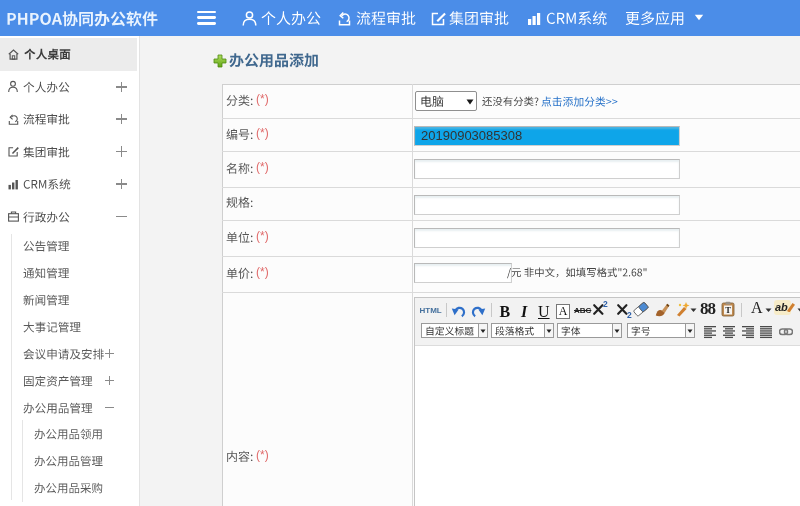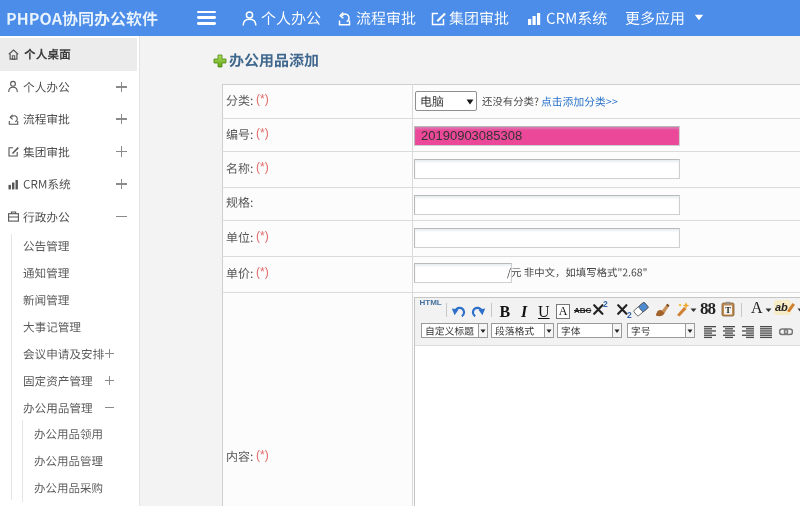--- a/index.html
+++ b/index.html
@@ -198,33 +198,33 @@
     </svg>
 <svg class="abs" style="left:465.5px;top:98.5px" width="8" height="6" viewBox="0 0 8 6">
       <path d="M0.5 0.5 L4 5.5 L7.5 0.5 Z" fill="#1a1a1a"></path>
     </svg>
 <svg style="position:absolute;left:481.5px;top:94.9px" width="57.9" height="14" viewBox="0 -10.30 57.9 14">
       <path d="M7 -5.1C7.8 -4.3 8.8 -3.3 9.3 -2.7L9.9 -3.2C9.4 -3.8 8.4 -4.8 7.6 -5.5ZM0.9 -8.2C1.4 -7.6 2.1 -6.9 2.5 -6.4L3.1 -6.9C2.7 -7.3 2 -8.1 1.5 -8.6ZM3.4 -8V-7.2H6.5C5.7 -5.6 4.4 -4.2 2.9 -3.3C3.1 -3.1 3.4 -2.8 3.5 -2.6C4.4 -3.2 5.3 -4 6 -5V-0.7H6.8V-6.1C7 -6.5 7.2 -6.9 7.4 -7.2H9.7V-8ZM2.6 -5.2H0.4V-4.4H1.8V-1.2C1.3 -1 0.8 -0.5 0.2 0.1L0.8 0.9C1.3 0.1 1.8 -0.5 2.2 -0.5C2.4 -0.5 2.7 -0.2 3.2 0.1C3.9 0.6 4.8 0.7 6.2 0.7C7.2 0.7 9.1 0.7 9.9 0.6C9.9 0.4 10 -0.1 10.1 -0.3C9.1 -0.2 7.5 -0.1 6.2 -0.1C5 -0.1 4.1 -0.1 3.4 -0.6C3 -0.8 2.8 -1 2.6 -1.1Z M11.3 -8C11.9 -7.7 12.7 -7.2 13.2 -6.8L13.6 -7.5C13.2 -7.8 12.3 -8.3 11.7 -8.6ZM10.8 -5.2C11.4 -4.9 12.3 -4.4 12.7 -4.1L13.1 -4.7C12.7 -5 11.8 -5.5 11.2 -5.8ZM11.1 0.2 11.7 0.7C12.3 -0.3 13 -1.6 13.5 -2.7L12.9 -3.2C12.4 -2 11.6 -0.6 11.1 0.2ZM15 -8.4V-7.2C15 -6.4 14.8 -5.5 13.4 -4.9C13.6 -4.8 13.8 -4.5 13.9 -4.3C15.5 -5 15.8 -6.2 15.8 -7.2V-7.6H17.8V-6.1C17.8 -5.2 18 -4.9 18.8 -4.9C18.9 -4.9 19.6 -4.9 19.7 -4.9C20 -4.9 20.2 -4.9 20.3 -5C20.3 -5.2 20.3 -5.5 20.3 -5.7C20.1 -5.7 19.9 -5.7 19.7 -5.7C19.6 -5.7 19 -5.7 18.8 -5.7C18.6 -5.7 18.6 -5.8 18.6 -6.1V-8.4ZM18.5 -3.4C18.1 -2.6 17.6 -2 16.8 -1.4C16.1 -2 15.6 -2.6 15.2 -3.4ZM13.9 -4.1V-3.4H14.6L14.4 -3.3C14.8 -2.4 15.4 -1.6 16.2 -1C15.3 -0.4 14.2 -0.1 13.2 0.1C13.3 0.3 13.5 0.6 13.6 0.8C14.7 0.6 15.8 0.1 16.8 -0.5C17.7 0.1 18.7 0.6 19.9 0.8C20 0.6 20.3 0.3 20.4 0.1C19.3 -0.1 18.3 -0.5 17.5 -1C18.4 -1.7 19.2 -2.7 19.6 -4L19.1 -4.2L19 -4.1Z M24.9 -8.7C24.7 -8.3 24.6 -7.8 24.4 -7.4H21.5V-6.7H24.1C23.4 -5.3 22.5 -4 21.2 -3.2C21.4 -3 21.6 -2.7 21.7 -2.6C22.4 -3 23 -3.6 23.5 -4.2V0.8H24.2V-1.2H28.6V-0.2C28.6 0 28.5 0.1 28.4 0.1C28.2 0.1 27.5 0.1 26.8 0.1C26.9 0.3 27.1 0.6 27.1 0.8C28 0.8 28.6 0.8 28.9 0.7C29.2 0.6 29.3 0.3 29.3 -0.1V-5.4H24.3C24.5 -5.8 24.7 -6.2 24.9 -6.7H30.6V-7.4H25.2C25.4 -7.8 25.5 -8.2 25.7 -8.5ZM24.2 -3H28.6V-1.9H24.2ZM24.2 -3.7V-4.7H28.6V-3.7Z M38.2 -8.5 37.5 -8.3C38.2 -6.7 39.5 -5 40.6 -4.1C40.7 -4.3 41 -4.6 41.2 -4.7C40.1 -5.6 38.8 -7.1 38.2 -8.5ZM34.6 -8.5C34 -6.9 32.9 -5.5 31.7 -4.6C31.8 -4.5 32.2 -4.1 32.3 -4C32.6 -4.2 32.9 -4.5 33.1 -4.8V-4H35.2C34.9 -2.3 34.3 -0.6 31.9 0.2C32.1 0.4 32.3 0.7 32.4 0.9C35 -0.1 35.7 -2 36 -4H38.8C38.7 -1.4 38.5 -0.4 38.3 -0.1C38.2 -0 38 -0 37.8 -0C37.6 -0 36.9 -0 36.3 -0.1C36.4 0.1 36.5 0.5 36.5 0.7C37.2 0.7 37.8 0.7 38.2 0.7C38.5 0.7 38.8 0.6 39 0.4C39.3 -0.1 39.5 -1.2 39.6 -4.4C39.6 -4.5 39.6 -4.8 39.6 -4.8H33.2C34.1 -5.8 34.9 -7 35.4 -8.3Z M49.4 -8.5C49.1 -8.1 48.7 -7.5 48.3 -7.1L48.9 -6.8C49.3 -7.2 49.8 -7.8 50.2 -8.3ZM43.5 -8.2C43.9 -7.8 44.4 -7.2 44.6 -6.8L45.3 -7.1C45.1 -7.5 44.6 -8.1 44.1 -8.5ZM46.4 -8.7V-6.7H42.3V-6H45.8C44.9 -5.1 43.5 -4.4 42.2 -4.1C42.3 -3.9 42.5 -3.6 42.7 -3.4C44.1 -3.8 45.5 -4.7 46.4 -5.7V-3.9H47.2V-5.5C48.5 -4.8 50 -4 50.9 -3.5L51.3 -4.1C50.4 -4.6 48.9 -5.4 47.7 -6H51.3V-6.7H47.2V-8.7ZM46.4 -3.7C46.4 -3.3 46.3 -2.9 46.2 -2.6H42.3V-1.9H45.9C45.4 -0.9 44.4 -0.2 42.1 0.1C42.2 0.3 42.4 0.6 42.5 0.8C45.1 0.4 46.2 -0.5 46.8 -1.8C47.6 -0.3 49 0.5 51.1 0.8C51.2 0.6 51.4 0.3 51.6 0.1C49.7 -0.1 48.3 -0.8 47.6 -1.9H51.3V-2.6H47C47.1 -2.9 47.2 -3.3 47.2 -3.7Z M53.9 -2.3H54.7C54.5 -3.9 56.4 -4.5 56.4 -6.1C56.4 -7.2 55.6 -7.9 54.4 -7.9C53.6 -7.9 52.9 -7.5 52.4 -7L53 -6.5C53.4 -6.9 53.8 -7.1 54.3 -7.1C55.1 -7.1 55.5 -6.6 55.5 -6C55.5 -4.8 53.6 -4.1 53.9 -2.3ZM54.3 0.1C54.7 0.1 55 -0.2 55 -0.6C55 -1 54.7 -1.3 54.3 -1.3C53.9 -1.3 53.6 -1 53.6 -0.6C53.6 -0.2 53.9 0.1 54.3 0.1Z" fill="#444444"></path>
     </svg>
 <svg style="position:absolute;left:540.5px;top:94.6px" width="77.8" height="14" viewBox="0 -10.69 77.8 14">
       <path d="M2.6 -5H8.2V-3.1H2.6ZM3.7 -1.4C3.8 -0.7 3.9 0.2 3.9 0.8L4.7 0.7C4.7 0.1 4.6 -0.8 4.4 -1.4ZM5.9 -1.4C6.2 -0.7 6.5 0.2 6.7 0.7L7.5 0.5C7.3 0 7 -0.9 6.6 -1.5ZM8.1 -1.5C8.7 -0.8 9.3 0.2 9.5 0.8L10.3 0.5C10 -0.1 9.4 -1.1 8.8 -1.7ZM1.9 -1.7C1.6 -0.9 1 0 0.5 0.5L1.2 0.9C1.8 0.3 2.3 -0.6 2.7 -1.5ZM1.8 -5.8V-2.3H9V-5.8H5.7V-7.2H9.8V-7.9H5.7V-9.1H4.9V-5.8Z M12.4 -3.3V0.2H19.2V0.9H20V-3.3H19.2V-0.5H16.7V-4.1H20.9V-4.9H16.7V-6.6H20.2V-7.4H16.7V-9.1H15.8V-7.4H12.3V-6.6H15.8V-4.9H11.5V-4.1H15.8V-0.5H13.3V-3.3Z M26 -3.1C25.7 -2.3 25.3 -1.4 24.6 -0.8L25.2 -0.4C25.9 -1 26.4 -2 26.6 -2.9ZM28.5 -2.7C28.9 -2 29.2 -1.1 29.3 -0.4L29.9 -0.7C29.8 -1.3 29.5 -2.2 29.1 -2.9ZM29.9 -3C30.5 -2.2 31.1 -1.1 31.4 -0.3L32.1 -0.7C31.8 -1.4 31.1 -2.5 30.5 -3.3ZM27.4 -4.3V-0C27.4 0.1 27.3 0.1 27.2 0.1C27 0.1 26.6 0.2 26 0.1C26.1 0.4 26.2 0.6 26.2 0.9C27 0.9 27.4 0.9 27.7 0.7C28 0.6 28.1 0.4 28.1 -0V-4.3ZM22.5 -8.4C23.1 -8.1 23.9 -7.6 24.3 -7.2L24.7 -7.9C24.4 -8.2 23.6 -8.7 23 -9ZM22 -5.5C22.7 -5.2 23.4 -4.7 23.8 -4.4L24.3 -5C23.9 -5.4 23.1 -5.8 22.5 -6.1ZM22.2 0.3 23 0.7C23.4 -0.2 24 -1.5 24.4 -2.6L23.7 -3C23.3 -1.9 22.7 -0.5 22.2 0.3ZM25.1 -8.5V-7.7H27.5C27.4 -7.2 27.2 -6.7 27 -6.3H24.6V-5.5H26.6C26.1 -4.6 25.3 -3.9 24.3 -3.4C24.5 -3.2 24.7 -2.9 24.8 -2.7C26.1 -3.4 26.9 -4.4 27.5 -5.5H28.9C29.5 -4.4 30.5 -3.4 31.6 -2.9C31.7 -3.1 31.9 -3.4 32.1 -3.5C31.2 -3.9 30.3 -4.7 29.7 -5.5H31.9V-6.3H27.9C28.1 -6.7 28.2 -7.2 28.4 -7.7H31.5V-8.5Z M38.6 -7.7V0.7H39.4V-0.1H41.5V0.6H42.3V-7.7ZM39.4 -0.9V-6.9H41.5V-0.9ZM34.5 -8.9 34.5 -7H33V-6.2H34.5C34.4 -3.5 34.1 -1.1 32.7 0.3C32.9 0.4 33.2 0.7 33.3 0.9C34.8 -0.7 35.2 -3.3 35.3 -6.2H36.9C36.8 -2.1 36.7 -0.6 36.5 -0.3C36.4 -0.1 36.3 -0.1 36.1 -0.1C35.9 -0.1 35.5 -0.1 35 -0.2C35.1 0.1 35.2 0.4 35.2 0.7C35.7 0.7 36.2 0.7 36.5 0.7C36.8 0.6 37 0.5 37.2 0.2C37.5 -0.2 37.6 -1.8 37.7 -6.6C37.7 -6.7 37.7 -7 37.7 -7H35.3L35.3 -8.9Z M50.5 -8.9 49.7 -8.6C50.5 -7 51.8 -5.2 52.9 -4.2C53.1 -4.5 53.4 -4.8 53.6 -4.9C52.5 -5.8 51.1 -7.4 50.5 -8.9ZM46.7 -8.9C46.1 -7.2 45 -5.7 43.7 -4.8C43.9 -4.6 44.2 -4.3 44.4 -4.1C44.7 -4.4 44.9 -4.6 45.2 -4.9V-4.2H47.3C47.1 -2.4 46.5 -0.6 43.9 0.2C44.1 0.4 44.3 0.7 44.4 0.9C47.2 -0.1 47.9 -2.1 48.2 -4.2H51.1C51 -1.5 50.8 -0.4 50.5 -0.2C50.4 -0 50.3 -0 50.1 -0C49.8 -0 49.2 -0 48.5 -0.1C48.6 0.1 48.7 0.5 48.7 0.7C49.4 0.8 50.1 0.8 50.4 0.7C50.8 0.7 51.1 0.6 51.3 0.4C51.7 -0.1 51.8 -1.3 52 -4.6C52 -4.7 52 -5 52 -5H45.3C46.2 -6 47 -7.2 47.6 -8.6Z M62.1 -8.9C61.8 -8.4 61.3 -7.8 61 -7.3L61.6 -7.1C62 -7.5 62.5 -8.1 62.9 -8.6ZM56 -8.5C56.4 -8.1 56.9 -7.4 57.1 -7L57.8 -7.4C57.6 -7.8 57.1 -8.4 56.6 -8.8ZM59 -9.1V-7H54.8V-6.2H58.3C57.4 -5.3 56 -4.6 54.6 -4.2C54.7 -4.1 55 -3.8 55.1 -3.6C56.6 -4 58 -4.8 59 -5.9V-4.1H59.8V-5.7C61.1 -5 62.8 -4.1 63.6 -3.6L64 -4.3C63.2 -4.8 61.6 -5.6 60.3 -6.2H64.1V-7H59.8V-9.1ZM59 -3.9C58.9 -3.4 58.9 -3 58.8 -2.7H54.7V-1.9H58.5C58 -0.9 56.9 -0.2 54.5 0.1C54.6 0.3 54.9 0.6 54.9 0.9C57.6 0.4 58.8 -0.5 59.4 -1.9C60.2 -0.3 61.7 0.5 63.9 0.9C64 0.6 64.2 0.3 64.4 0.1C62.4 -0.1 61 -0.8 60.2 -1.9H64.1V-2.7H59.6C59.7 -3.1 59.8 -3.4 59.9 -3.9Z M65.2 -1.6 70.4 -3.6V-4.4L65.2 -6.4V-5.6L67.8 -4.6L69.4 -4V-4L67.8 -3.4L65.2 -2.4Z M71.2 -1.6 76.4 -3.6V-4.4L71.2 -6.4V-5.6L73.8 -4.6L75.4 -4V-4L73.8 -3.4L71.2 -2.4Z" fill="#2470c8"></path>
     </svg>
-<div class="abs" style="left:414px;top:125.5px;width:266px;height:20px;background:#ec4899;border:1px solid #b9b9b9;border-bottom-color:#cfcfcf;border-right-color:#cfcfcf;box-shadow:inset 0 2px 2px rgba(190,210,215,.35)">
+<div class="abs" style="left:414px;top:125.5px;width:266px;height:20px;background:#0ea5e9;border:1px solid #b9b9b9;border-bottom-color:#cfcfcf;border-right-color:#cfcfcf;box-shadow:inset 0 2px 2px rgba(190,210,215,.35)">
       <div style="position:absolute;left:6px;top:0;height:18px;line-height:18px;font-size:13px;color:#333">20190903085308</div>
     </div>
 <div class="abs" style="left:414px;top:159px;width:266px;height:20px;background:#fff;border:1px solid #b9b9b9;border-bottom-color:#cfcfcf;border-right-color:#cfcfcf;box-shadow:inset 0 2px 2px rgba(190,210,215,.35)"></div>
 <div class="abs" style="left:414px;top:194.5px;width:266px;height:20px;background:#fff;border:1px solid #b9b9b9;border-bottom-color:#cfcfcf;border-right-color:#cfcfcf;box-shadow:inset 0 2px 2px rgba(190,210,215,.35)"></div>
 <div class="abs" style="left:414px;top:228px;width:266px;height:20px;background:#fff;border:1px solid #b9b9b9;border-bottom-color:#cfcfcf;border-right-color:#cfcfcf;box-shadow:inset 0 2px 2px rgba(190,210,215,.35)"></div>
 <div class="abs" style="left:414px;top:263px;width:98px;height:20px;background:#fff;border:1px solid #b9b9b9;border-bottom-color:#cfcfcf;border-right-color:#cfcfcf;box-shadow:inset 0 2px 2px rgba(190,210,215,.35)"></div>
 <svg style="position:absolute;left:507px;top:266.4px" width="141.5" height="14" viewBox="0 -10.30 141.5 14">
       <path d="M0.1 1.9H0.8L3.9 -8.3H3.2Z M5.6 -7.9V-7.2H13V-7.9ZM4.7 -5V-4.2H7.3C7.2 -2.3 6.8 -0.6 4.6 0.2C4.8 0.3 5 0.6 5.1 0.8C7.5 -0.2 8 -2 8.2 -4.2H10.1V-0.5C10.1 0.4 10.4 0.6 11.3 0.6C11.5 0.6 12.6 0.6 12.8 0.6C13.7 0.6 13.9 0.2 14 -1.6C13.8 -1.7 13.5 -1.8 13.3 -2C13.3 -0.4 13.2 -0.1 12.8 -0.1C12.5 -0.1 11.6 -0.1 11.4 -0.1C11 -0.1 10.9 -0.2 10.9 -0.5V-4.2H13.9V-5Z M22.8 -8.7V0.8H23.6V-1.7H26.8V-2.4H23.6V-4.1H26.4V-4.8H23.6V-6.4H26.6V-7.1H23.6V-8.7ZM17.4 -2.4V-1.7H20.5V0.8H21.3V-8.7H20.5V-7.2H17.6V-6.4H20.5V-4.8H17.8V-4.1H20.5V-2.4Z M32 -8.7V-6.9H28.2V-1.9H29V-2.6H32V0.8H32.8V-2.6H35.8V-2H36.6V-6.9H32.8V-8.7ZM29 -3.3V-6.1H32V-3.3ZM35.8 -3.3H32.8V-6.1H35.8Z M42 -8.6C42.3 -8 42.7 -7.4 42.8 -6.9L43.6 -7.2C43.5 -7.6 43.1 -8.3 42.8 -8.8ZM38.1 -6.9V-6.1H39.7C40.4 -4.6 41.2 -3.2 42.3 -2.1C41.1 -1.1 39.7 -0.4 38 0.1C38.1 0.3 38.4 0.6 38.5 0.8C40.2 0.2 41.7 -0.5 42.8 -1.5C44 -0.5 45.4 0.3 47.1 0.8C47.3 0.5 47.5 0.2 47.7 0C46 -0.4 44.6 -1.1 43.4 -2.1C44.5 -3.2 45.3 -4.5 45.9 -6.1H47.5V-6.9ZM42.8 -2.6C41.9 -3.6 41.1 -4.8 40.6 -6.1H45C44.5 -4.7 43.8 -3.6 42.8 -2.6Z M49.6 1.1C50.7 0.7 51.4 -0.1 51.4 -1.2C51.4 -2 51.1 -2.4 50.6 -2.4C50.1 -2.4 49.8 -2.2 49.8 -1.7C49.8 -1.2 50.1 -1 50.5 -1L50.7 -1C50.7 -0.3 50.2 0.2 49.4 0.6Z M62.6 -5.9C62.4 -4.4 62.1 -3.2 61.6 -2.3C61.2 -2.7 60.7 -3 60.3 -3.3C60.5 -4.1 60.7 -5 60.9 -5.9ZM59.4 -3C60 -2.6 60.6 -2.1 61.2 -1.6C60.6 -0.8 59.8 -0.2 58.9 0.2C59.1 0.4 59.3 0.7 59.4 0.8C60.4 0.4 61.2 -0.2 61.8 -1.1C62.2 -0.7 62.6 -0.4 62.8 -0.1L63.4 -0.7C63.1 -1 62.7 -1.4 62.2 -1.8C62.8 -3 63.2 -4.5 63.4 -6.5L62.9 -6.6L62.8 -6.6H61.1C61.2 -7.3 61.3 -8 61.4 -8.7L60.7 -8.7C60.6 -8.1 60.5 -7.3 60.3 -6.6H58.9V-5.9H60.2C59.9 -4.8 59.6 -3.8 59.4 -3ZM63.9 -7.6V0.6H64.7V-0.2H67.2V0.4H68V-7.6ZM64.7 -1V-6.9H67.2V-1Z M76.1 -0.6C76.8 -0.2 77.7 0.4 78.1 0.8L78.6 0.3C78.2 -0.1 77.3 -0.7 76.6 -1.1ZM74.4 -1.1C73.9 -0.6 72.9 -0.1 72.1 0.3C72.3 0.4 72.5 0.7 72.6 0.8C73.4 0.5 74.4 -0.1 75 -0.7ZM75.2 -8.7C75.1 -8.4 75.1 -8.1 75 -7.8H72.7V-7.1H74.9L74.8 -6.4H73.2V-1.8H72.3V-1.1H78.8V-1.8H77.8V-6.4H75.5L75.6 -7.1H78.5V-7.8H75.8L76 -8.7ZM73.9 -1.8V-2.5H77.1V-1.8ZM73.9 -4.7H77.1V-4.1H73.9ZM73.9 -5.2V-5.9H77.1V-5.2ZM73.9 -3.6H77.1V-3H73.9ZM69.2 -1.4 69.4 -0.6C70.3 -1 71.4 -1.4 72.4 -1.9L72.2 -2.6L71.1 -2.1V-5.5H72.3V-6.2H71.1V-8.6H70.4V-6.2H69.2V-5.5H70.4V-1.9C69.9 -1.7 69.5 -1.5 69.2 -1.4Z M80 -8.2V-6.1H80.8V-7.4H88V-6.1H88.8V-8.2ZM80.2 -2.2V-1.5H86V-2.2ZM82.3 -7.2C82.1 -6 81.7 -4.3 81.4 -3.3H87C86.8 -1.3 86.5 -0.4 86.2 -0.1C86.1 -0 86 0 85.7 0C85.5 0 84.8 -0 84.1 -0.1C84.2 0.1 84.3 0.4 84.3 0.7C85 0.7 85.7 0.7 86 0.7C86.4 0.7 86.6 0.6 86.9 0.4C87.3 -0 87.5 -1.1 87.8 -3.7C87.8 -3.8 87.8 -4 87.8 -4H82.4L82.7 -5.3H87.5V-6H82.9L83.1 -7.2Z M95.6 -6.9H97.9C97.6 -6.3 97.1 -5.7 96.6 -5.2C96.1 -5.7 95.7 -6.2 95.5 -6.7ZM91.7 -8.7V-6.5H90.1V-5.8H91.6C91.3 -4.3 90.6 -2.7 89.9 -1.8C90 -1.6 90.2 -1.3 90.3 -1.1C90.8 -1.8 91.3 -3 91.7 -4.1V0.8H92.4V-4.4C92.8 -4 93.1 -3.4 93.3 -3.1L93.8 -3.7C93.6 -4 92.7 -5 92.4 -5.3V-5.8H93.6L93.4 -5.6C93.6 -5.4 93.9 -5.2 94 -5C94.3 -5.3 94.7 -5.7 95 -6.1C95.3 -5.6 95.7 -5.1 96.1 -4.7C95.2 -3.9 94.2 -3.4 93.2 -3C93.3 -2.9 93.5 -2.6 93.6 -2.4C93.9 -2.5 94.1 -2.6 94.4 -2.7V0.8H95.1V0.4H98V0.8H98.8V-2.8L99.3 -2.6C99.4 -2.8 99.6 -3.1 99.8 -3.3C98.7 -3.6 97.9 -4.1 97.2 -4.7C97.9 -5.4 98.5 -6.3 98.9 -7.4L98.4 -7.6L98.2 -7.6H96C96.1 -7.9 96.3 -8.2 96.4 -8.5L95.7 -8.7C95.3 -7.7 94.6 -6.7 93.8 -5.9V-6.5H92.4V-8.7ZM95.1 -0.3V-2.3H98V-0.3ZM94.9 -3C95.5 -3.3 96.1 -3.7 96.6 -4.2C97.1 -3.7 97.7 -3.3 98.4 -3Z M107.4 -8.2C107.9 -7.9 108.6 -7.3 108.9 -6.9L109.4 -7.4C109.1 -7.8 108.4 -8.3 107.9 -8.7ZM105.9 -8.7C105.9 -8 105.9 -7.4 105.9 -6.8H100.6V-6H106C106.3 -2.2 107.1 0.9 108.8 0.9C109.6 0.9 109.9 0.3 110.1 -1.5C109.8 -1.6 109.6 -1.8 109.4 -1.9C109.3 -0.5 109.2 0 108.9 0C107.9 0 107.1 -2.5 106.8 -6H109.9V-6.8H106.8C106.7 -7.4 106.7 -8 106.7 -8.7ZM100.6 -0.2 100.9 0.5C102.2 0.2 104.1 -0.2 105.9 -0.6L105.8 -1.3L103.6 -0.9V-3.7H105.5V-4.5H100.9V-3.7H102.8V-0.7Z M111.6 -5H112.1L112.3 -7L112.3 -8H111.3L111.4 -7ZM113.6 -5H114.2L114.4 -7L114.4 -8H113.4L113.4 -7Z M115.8 0H120.6V-0.8H118.5C118.1 -0.8 117.6 -0.8 117.2 -0.7C119 -2.4 120.2 -4 120.2 -5.5C120.2 -6.9 119.4 -7.8 118 -7.8C117 -7.8 116.4 -7.3 115.8 -6.6L116.3 -6.1C116.7 -6.6 117.3 -7 117.9 -7C118.8 -7 119.3 -6.4 119.3 -5.5C119.3 -4.2 118.2 -2.7 115.8 -0.6Z M122.6 0.1C122.9 0.1 123.2 -0.2 123.2 -0.6C123.2 -1 122.9 -1.3 122.6 -1.3C122.2 -1.3 121.9 -1 121.9 -0.6C121.9 -0.2 122.2 0.1 122.6 0.1Z M127.1 0.1C128.3 0.1 129.3 -0.9 129.3 -2.3C129.3 -3.9 128.5 -4.7 127.2 -4.7C126.6 -4.7 125.9 -4.4 125.5 -3.8C125.5 -6.2 126.4 -7 127.4 -7C127.9 -7 128.4 -6.7 128.6 -6.4L129.2 -7C128.8 -7.4 128.2 -7.8 127.4 -7.8C125.9 -7.8 124.6 -6.6 124.6 -3.6C124.6 -1.1 125.7 0.1 127.1 0.1ZM125.5 -3.1C126 -3.8 126.6 -4 127 -4C128 -4 128.4 -3.4 128.4 -2.3C128.4 -1.3 127.9 -0.6 127.1 -0.6C126.2 -0.6 125.6 -1.5 125.5 -3.1Z M132.7 0.1C134.1 0.1 135.1 -0.7 135.1 -1.8C135.1 -2.9 134.5 -3.5 133.8 -3.8V-3.9C134.2 -4.2 134.8 -4.9 134.8 -5.7C134.8 -6.9 134 -7.7 132.7 -7.7C131.5 -7.7 130.6 -7 130.6 -5.8C130.6 -5 131.1 -4.4 131.6 -4V-4C130.9 -3.6 130.2 -2.9 130.2 -1.9C130.2 -0.7 131.3 0.1 132.7 0.1ZM133.2 -4.1C132.3 -4.5 131.5 -4.9 131.5 -5.8C131.5 -6.5 132 -7 132.7 -7C133.5 -7 134 -6.4 134 -5.7C134 -5.1 133.7 -4.6 133.2 -4.1ZM132.7 -0.6C131.8 -0.6 131.1 -1.2 131.1 -2C131.1 -2.7 131.5 -3.3 132.1 -3.7C133.2 -3.3 134.2 -2.9 134.2 -1.9C134.2 -1.1 133.6 -0.6 132.7 -0.6Z M136.7 -5H137.3L137.5 -7L137.5 -8H136.5L136.5 -7ZM138.7 -5H139.3L139.5 -7L139.5 -8H138.5L138.5 -7Z" fill="#444444"></path>
     </svg>
 <div class="abs" style="left:413.5px;top:297px;width:550px;height:310px;background:#fff;border:1px solid #c5c5c5"></div>
 <div class="abs" style="left:414.5px;top:298px;width:548px;height:48px;background:#f2f2f2;border-bottom:1px solid #dcdcdc"></div>
-<div class="abs" style="left:419.5px;top:298px;font-size:8px;font-weight:bold;color:#44709d">HTML</div>
+<div class="abs" style="left:419.5px;top:306px;font-size:8px;font-weight:bold;color:#44709d">HTML</div>
 <div class="abs" style="left:446px;top:303px;width:1px;height:14px;background:#c8c8c8"></div>
 <svg class="abs" style="left:451px;top:303px" width="16" height="16" viewBox="0 0 16 16">
       <path d="M10.8 13.2 A4.5 4.5 0 1 0 4.4 7.6" fill="none" stroke="#2e6fc9" stroke-width="2.2"></path>
       <path d="M0.8 5.6 L7.6 6.4 L3.6 12.2 Z" fill="#2e6fc9"></path>
     </svg>
 <svg class="abs" style="left:470px;top:303px" width="16" height="16" viewBox="0 0 16 16">
       <path d="M5.2 13.2 A4.5 4.5 0 1 1 11.6 7.6" fill="none" stroke="#2e6fc9" stroke-width="2.2"></path>
       <path d="M15.2 5.6 L8.4 6.4 L12.4 12.2 Z" fill="#2e6fc9"></path>
     </svg>
 <div class="abs" style="left:491px;top:303px;width:1px;height:14px;background:#c8c8c8"></div>

